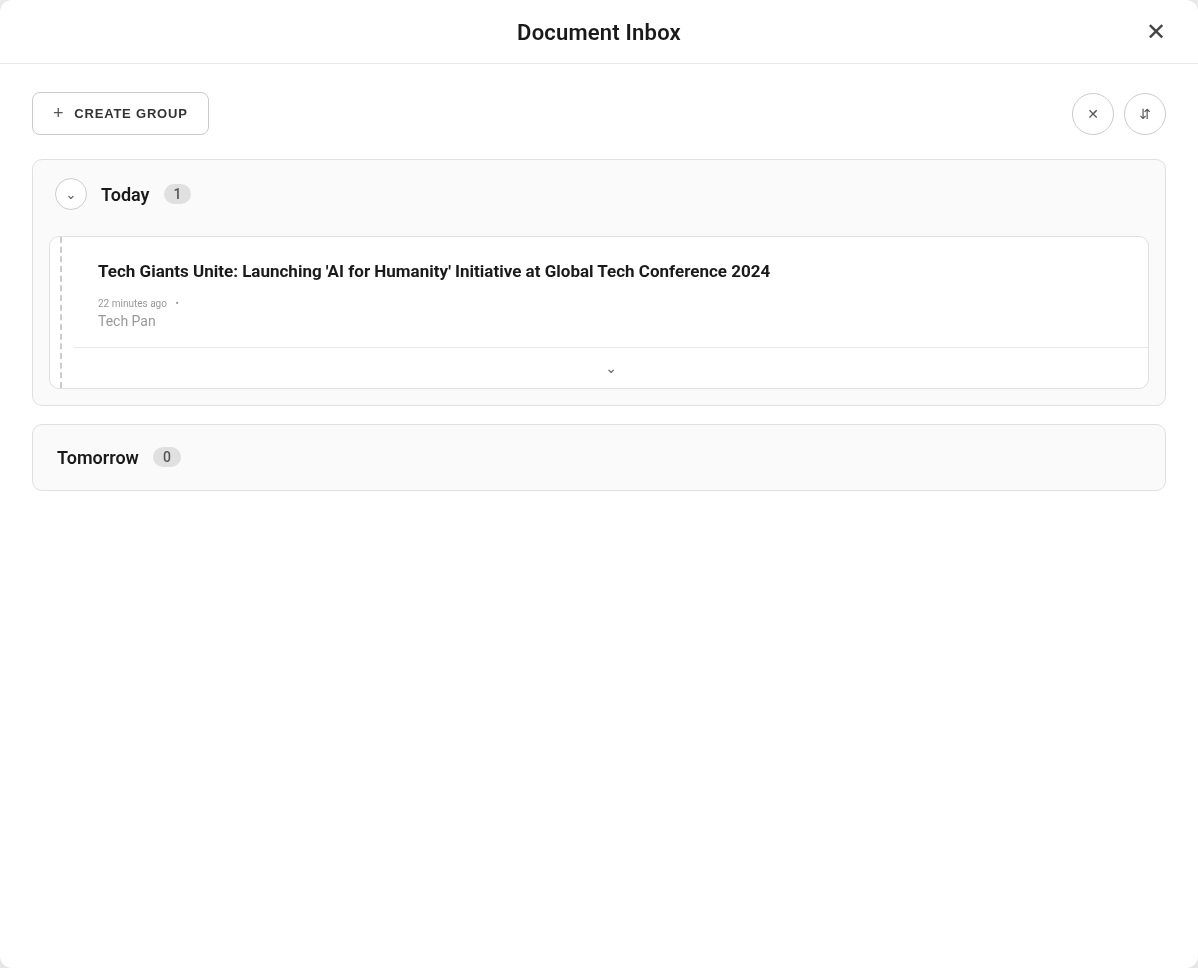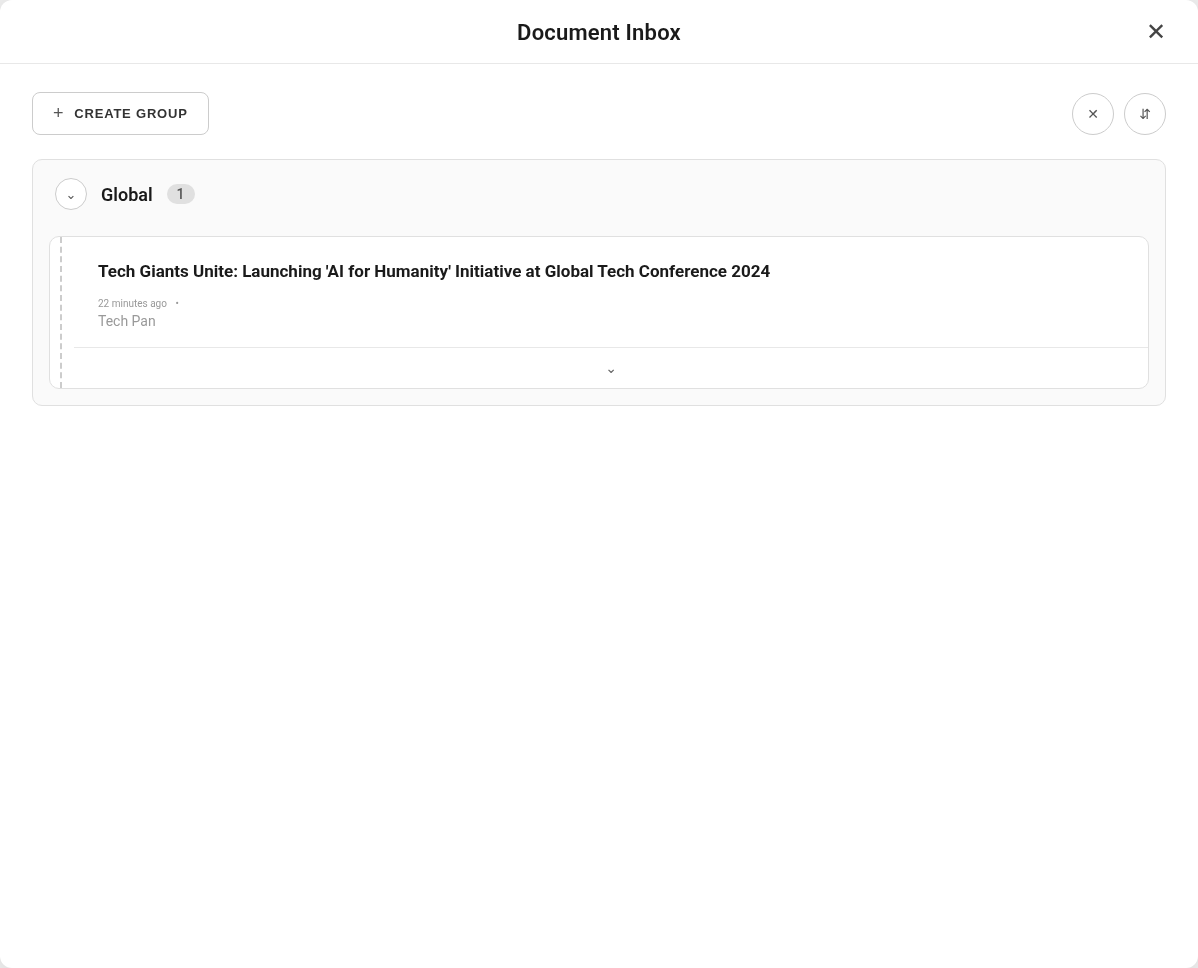--- a/index.html
+++ b/index.html
@@ -320,21 +320,21 @@
           <span>⇵</span>
         </button>
       </div>
     </div>
 
     <div class="group-section">
       <div class="group-header">
         <div class="collapse-btn">
           <span>⌄</span>
         </div>
-        <span class="group-title">Global</span>
+        <span class="group-title">Today</span>
         <span class="group-badge">1</span>
       </div>
 
       <div class="group-content">
 
         <div class="document-card">
           <div style="position: relative; display: flex;">
 
             <div style="width: 24px; flex-shrink: 0; position: relative;">
               <div style="position: absolute; left: 10px; top: 0; bottom: 0; border-left: 2px dashed #ccc;"></div>
@@ -357,15 +357,21 @@
                 <button class="expand-btn">
                   <span>⌄</span>
                 </button>
               </div>
             </div>
           </div>
         </div>
       </div>
     </div>
 
+    <div class="group-section-tomorrow">
+      <div class="group-header-tomorrow">
+        <span class="group-title">Tomorrow</span>
+        <span class="group-badge">0</span>
+      </div>
+    </div>
 
   </div>
 </div>
 
 </body></html>

